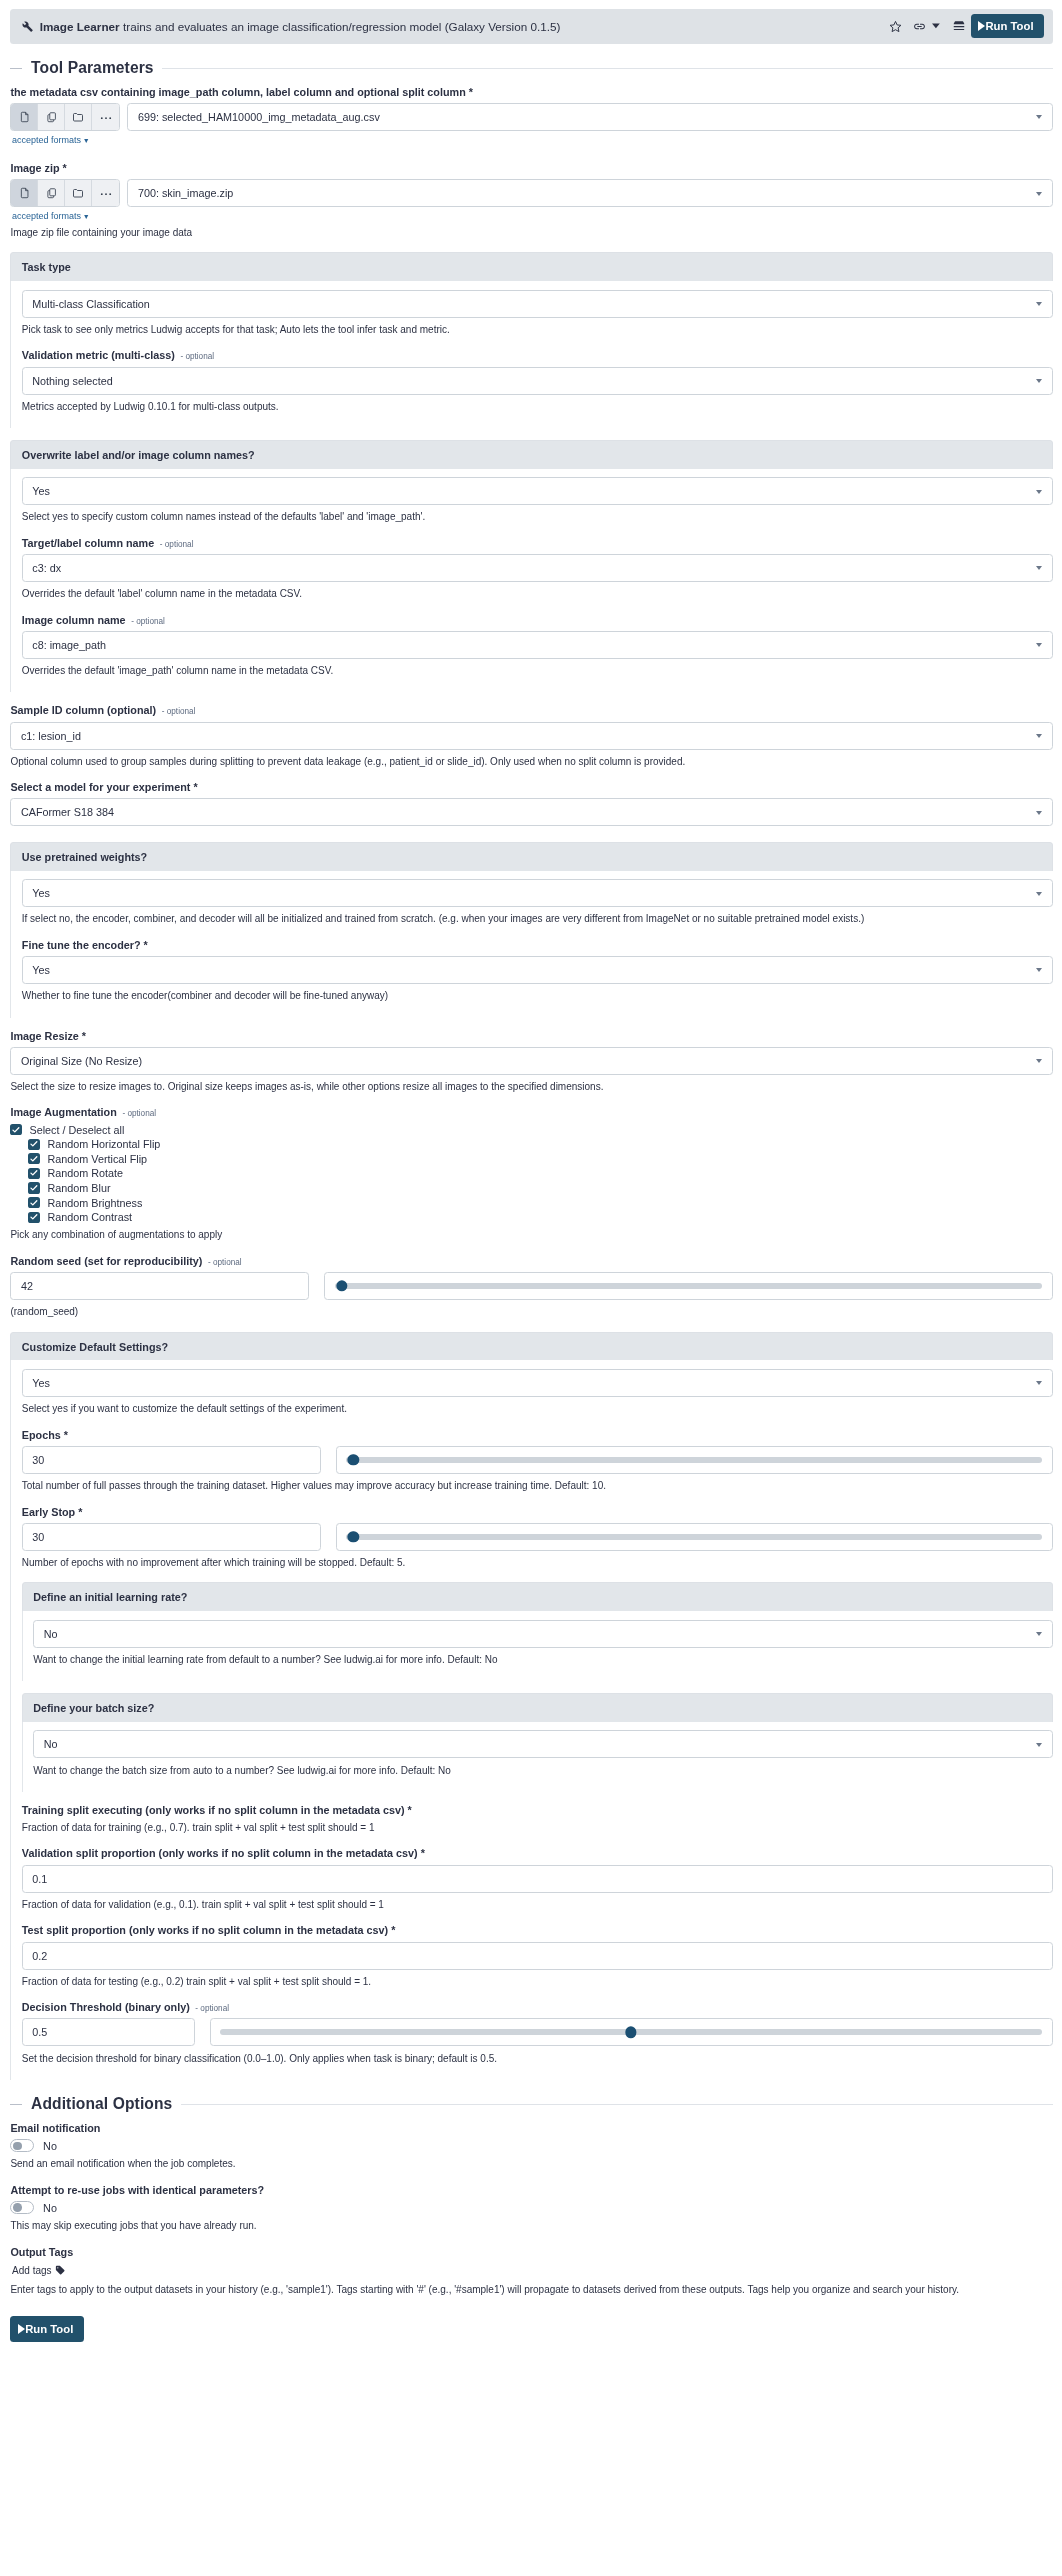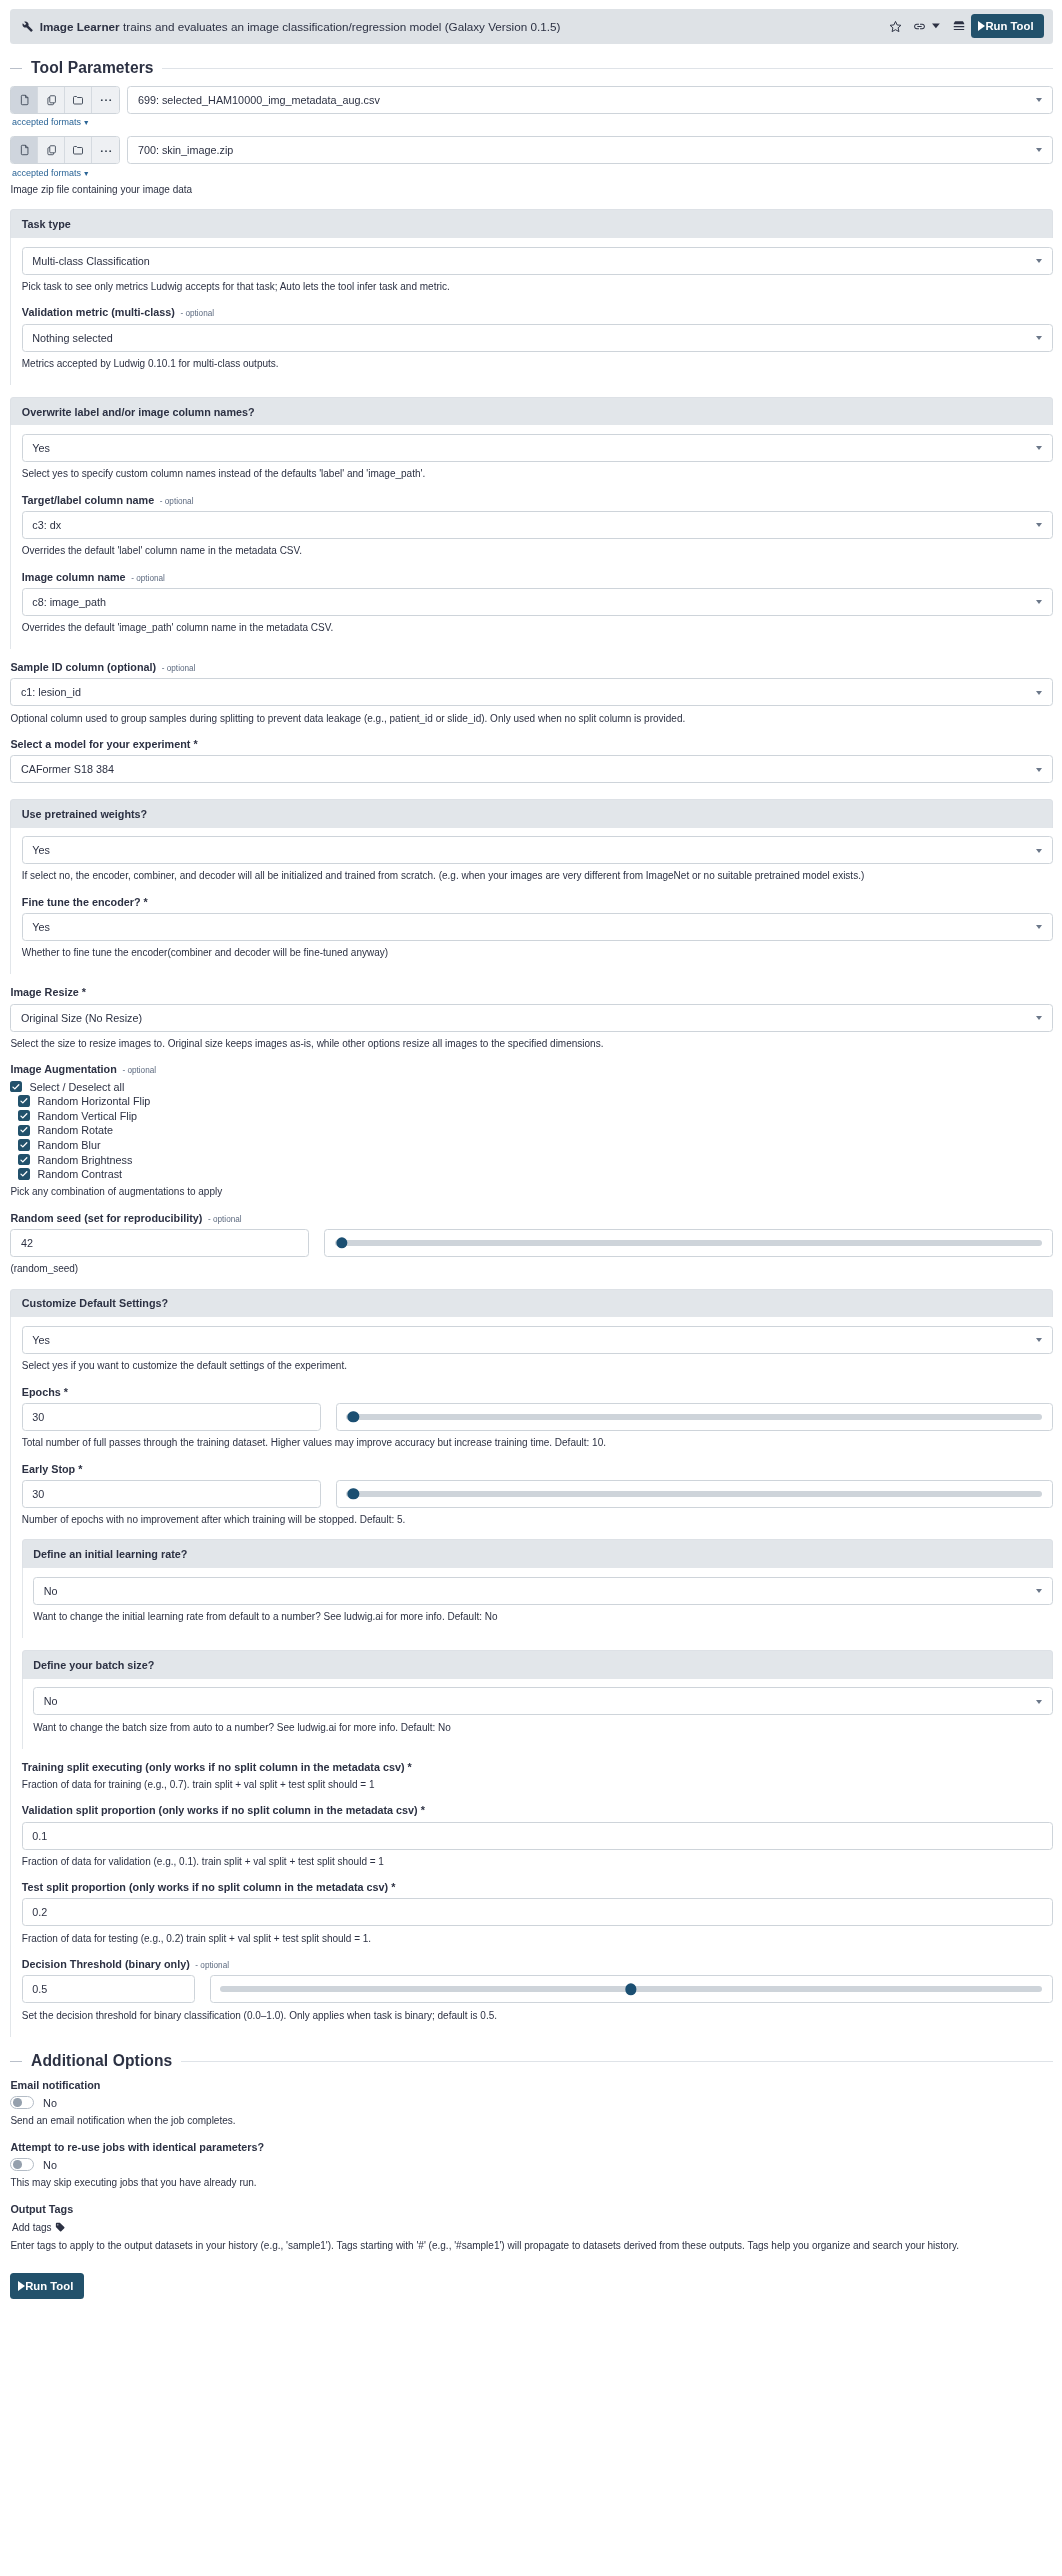--- a/index.html
+++ b/index.html
@@ -96,21 +96,21 @@
     background:#e2e6ea;border:0.9px solid #dde1e6;border-bottom:none;border-radius:3.5px 3.5px 0 0;
     padding:7.8px 10.4px;font-weight:bold;font-size:10.8px;color:#2c3143;
   }
   .cond-body{
     border-left:1.7px solid #e2e6ea;padding:8.7px 0 1.7px 10.4px;
   }
   .cond-body .select, .cond-body .input { }
 
   
   .cb-row{ display:flex;align-items:center;gap:7.8px;margin:2.6px 0; }
-  .cb-row.child{ margin-left:8px; }
+  .cb-row.child{ margin-left:18px; }
   .cb{
     width:11.3px;height:11.3px;border-radius:2.6px;background:#22516b;
     display:inline-flex;align-items:center;justify-content:center;flex:0 0 auto;
   }
   .cb svg{ display:block; }
   .cb-lbl{ font-size:10.8px;color:#2c3143; }
 
   
   .ns{ display:flex;gap:15px;align-items:center; }
   .ns .numbox{ width:299px;flex:0 0 299px; }
@@ -189,20 +189,24 @@
 
   <div class="legend">
     <span class="dash"></span>
     <span class="ltext">Tool Parameters</span>
     <span class="rule"></span>
   </div>
 
   <div class="body">
 
     
+    <label class="lbl">
+      <span>the metadata csv containing image_path column, label column and optional split column</span>
+      <span class="req">*</span>
+    </label>
     <div class="ds-row">
       <div class="ds-btns">
         <div class="b active">
           <svg width="11.3" height="12" viewBox="0 0 24 24" fill="none" stroke="#36404f" stroke-width="1.8">
               <path d="M14 2H7a2 2 0 0 0-2 2v16a2 2 0 0 0 2 2h10a2 2 0 0 0 2-2V7l-5-5z"></path>
               <path d="M14 2v5h5"></path>
             </svg>
         </div>
         <div class="b">
           <svg width="11.3" height="12" viewBox="0 0 24 24" fill="none" stroke="#36404f" stroke-width="1.8">
@@ -229,20 +233,24 @@
         </div>
       </div>
     </div>
     <span class="acc-formats">
       <span>accepted formats</span><span class="c">▼</span>
     </span>
 
     <div class="small-gap"></div>
 
     
+    <label class="lbl" style="margin-top:8.7px">
+      <span>Image zip</span>
+      <span class="req">*</span>
+    </label>
     <div class="ds-row">
       <div class="ds-btns">
         <div class="b active">
           <svg width="11.3" height="12" viewBox="0 0 24 24" fill="none" stroke="#36404f" stroke-width="1.8">
               <path d="M14 2H7a2 2 0 0 0-2 2v16a2 2 0 0 0 2 2h10a2 2 0 0 0 2-2V7l-5-5z"></path>
               <path d="M14 2v5h5"></path>
             </svg>
         </div>
         <div class="b">
           <svg width="11.3" height="12" viewBox="0 0 24 24" fill="none" stroke="#36404f" stroke-width="1.8">

